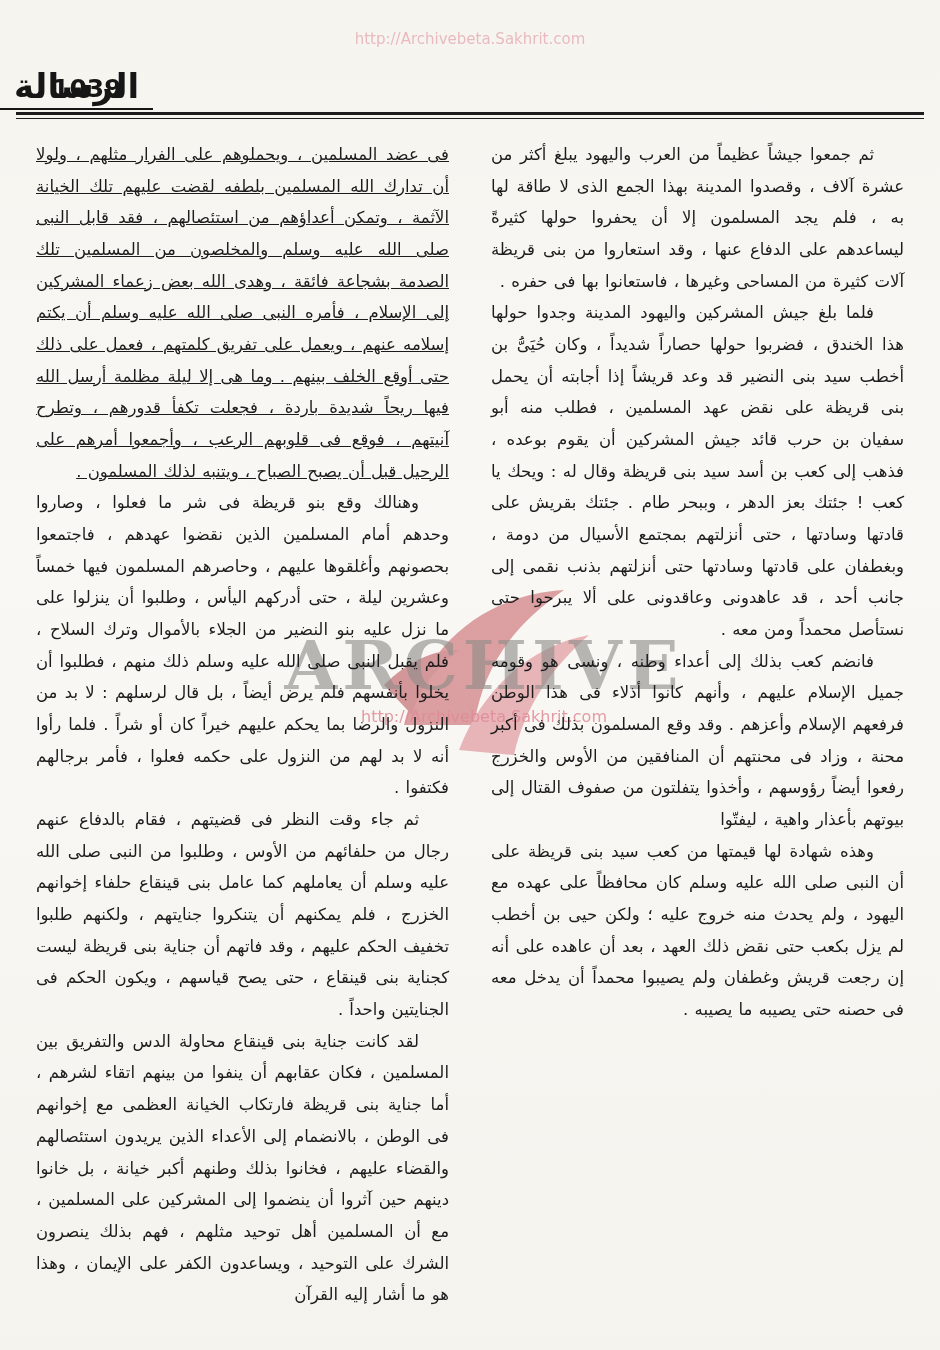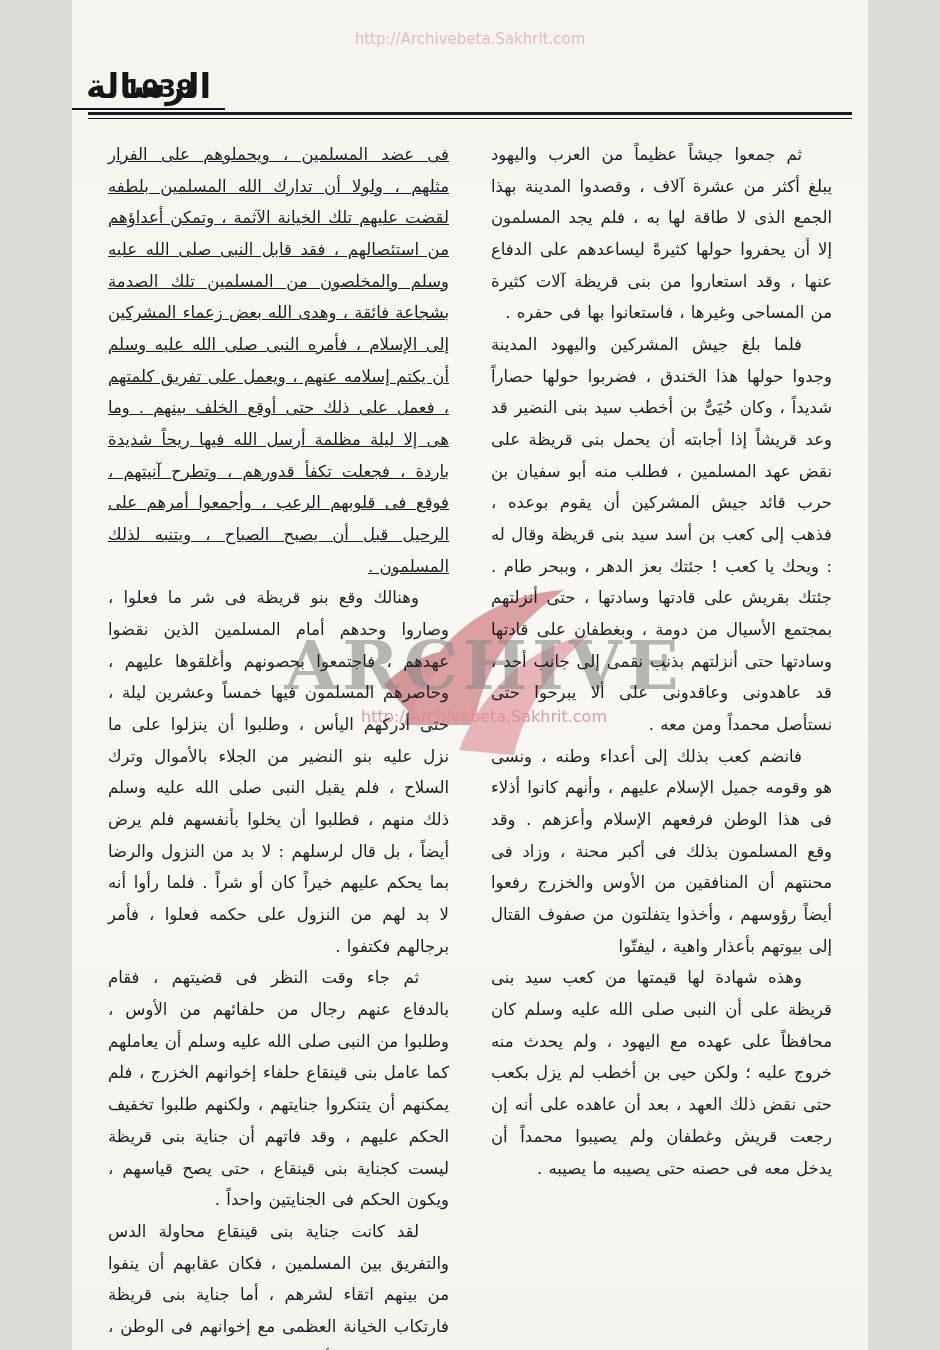--- a/index.html
+++ b/index.html
@@ -1,19 +1,19 @@
 <!DOCTYPE html>
 <html lang="ar" dir="rtl"><head>
 <meta charset="utf-8">
 <style>
   * { margin: 0; padding: 0; box-sizing: border-box; }
   html, body { background: #dedcd7; }
   .page {
     position: relative;
-    width: 796px;
+    width: 940px;
     height: 1350px;
     margin: 0 auto;
     background: linear-gradient(180deg, #f6f4ef 0%, #f9f8f4 40%, #f5f3ee 100%);
     font-family: "DejaVu Sans", sans-serif;
     color: #1c1c1c;
     overflow: hidden;
     direction: rtl;
   }
 
   

